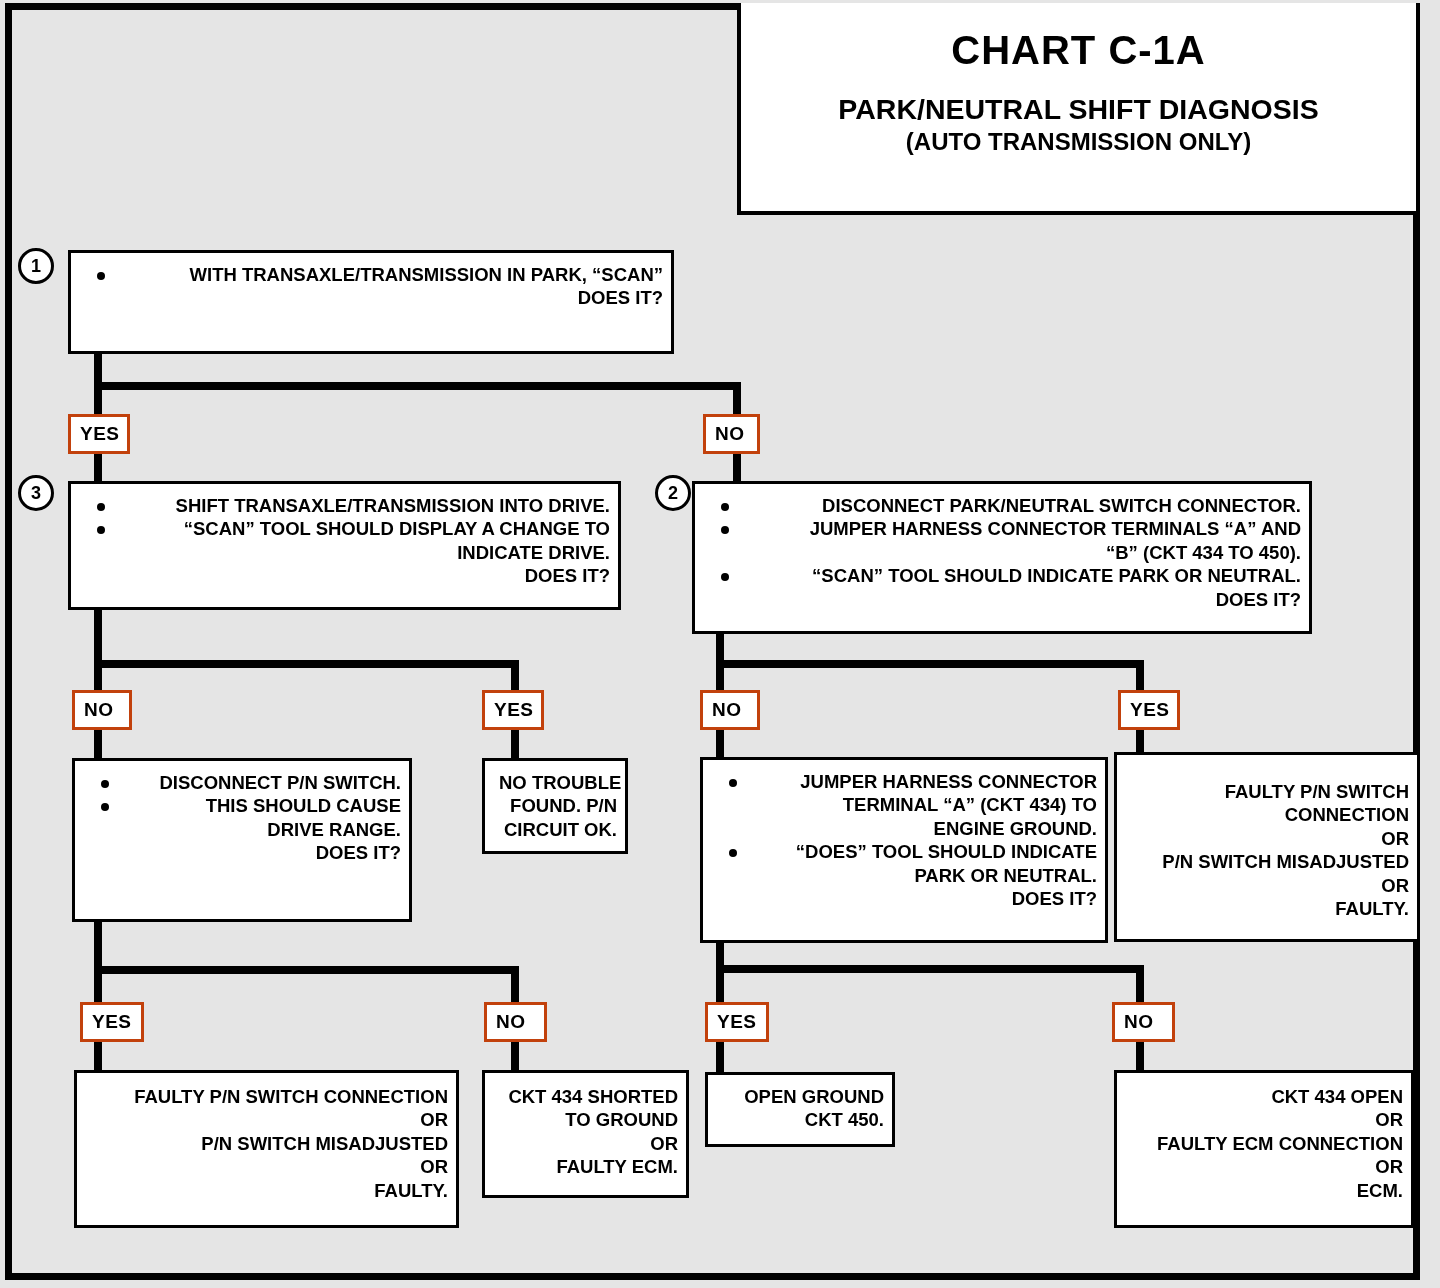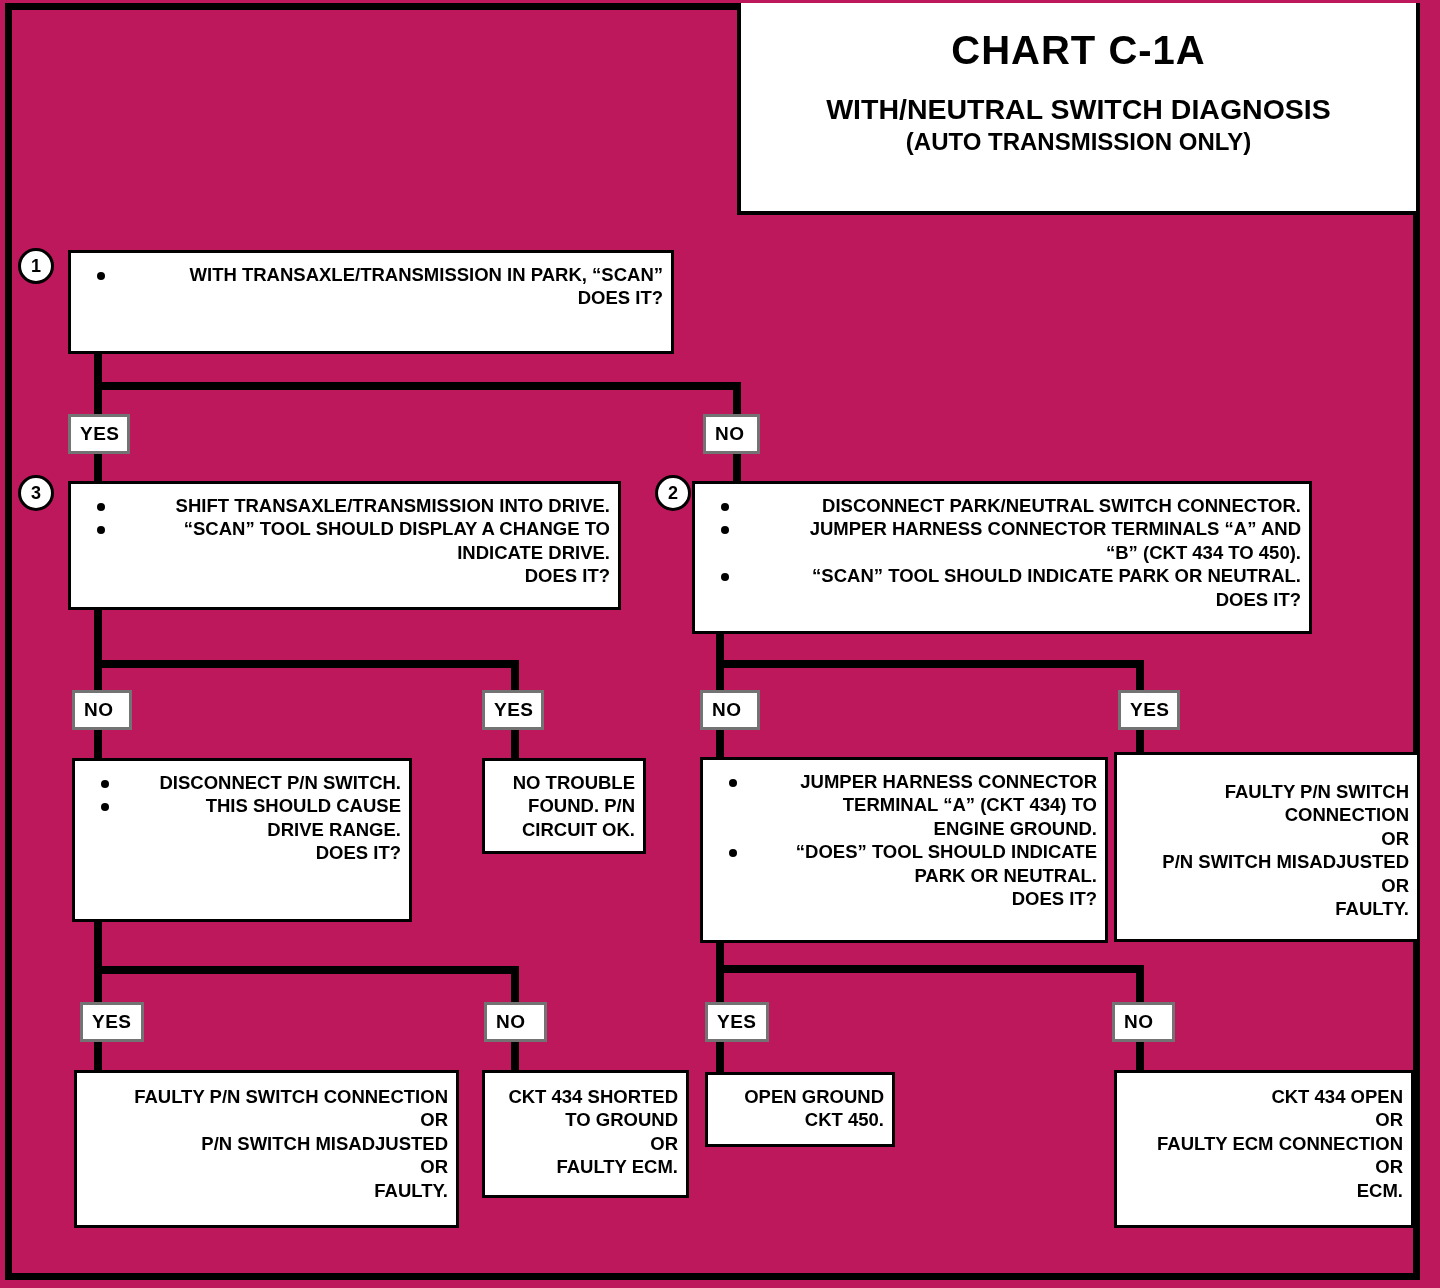--- a/index.html
+++ b/index.html
@@ -4,21 +4,21 @@
 <style>
   html,body{margin:0;padding:0;background:#ffffff;}
   body{
     font-family:"Liberation Sans","DejaVu Sans",sans-serif;
     -webkit-font-smoothing:none;
   }
   #page{
     position:relative;
     width:1440px;
     height:1288px;
-    background:#be185d;
+    background:#e5e5e5;
     overflow:hidden;
   }
 
   
   .page-frame{
     position:absolute;
     left:5px; top:3px;
     width:1415px; height:1277px;
     border:7px solid #000;
     box-sizing:border-box;
@@ -91,21 +91,21 @@
     left:18px; top:0.47em;
     width:8px;height:8px;
     background:#000;
     border-radius:50%;
   }
 
   
   .tag{
     position:absolute;
     box-sizing:border-box;
-    border:3px solid #737373;
+    border:3px solid #c2410c;
     background:#fff;
     color:#000;
     font-weight:bold;
     font-size:19px;
     display:flex;
     align-items:center;
     padding-left:9px;
     letter-spacing:0.5px;
   }
 
@@ -134,21 +134,21 @@
 </style>
 </head>
 <body>
 
 <div id="page">
 
   <div class="page-frame"></div>
 
   <div class="title-block">
     <div class="chart-id">CHART C-1A</div>
-    <div class="chart-sub1">WITH/NEUTRAL SWITCH DIAGNOSIS</div>
+    <div class="chart-sub1">PARK/NEUTRAL SHIFT DIAGNOSIS</div>
     <div class="chart-sub2">(AUTO TRANSMISSION ONLY)</div>
   </div>
 
   <div class="ln" style="left:94px;  top:352px; width:8px;  height:38px;"></div>
   <div class="ln" style="left:94px;  top:382px; width:647px;height:8px;"></div>
   <div class="ln" style="left:94px;  top:382px; width:8px; height:34px;"></div>
   <div class="ln" style="left:733px; top:382px; width:8px; height:34px;"></div>
 
   <div class="ln" style="left:94px;  top:452px; width:8px; height:30px;"></div>
 
@@ -240,21 +240,21 @@
 
   <div class="box" style="left:72px; top:758px; width:340px; height:164px; font-size:18.5px;">
     <div class="lines">
       <span class="li bul">DISCONNECT P/N SWITCH.</span>
       <span class="li bul">THIS SHOULD CAUSE</span>
       <span class="li cont">DRIVE RANGE.</span>
       <span class="li cont">DOES IT?</span>
     </div>
   </div>
 
-  <div class="box" style="left:482px; top:758px; width:164px; height:96px; font-size:18.5px;">
+  <div class="box" style="left:482px; top:758px; width:146px; height:96px; font-size:18.5px;">
     <div class="lines" style="padding-left:6px;">
       <span class="li plain">NO TROUBLE</span>
       <span class="li plain">FOUND.  P/N</span>
       <span class="li plain">CIRCUIT OK.</span>
     </div>
   </div>
 
   <div class="box" style="left:700px; top:757px; width:408px; height:186px; font-size:18.5px;">
     <div class="lines">
       <span class="li bul">JUMPER HARNESS CONNECTOR</span>

